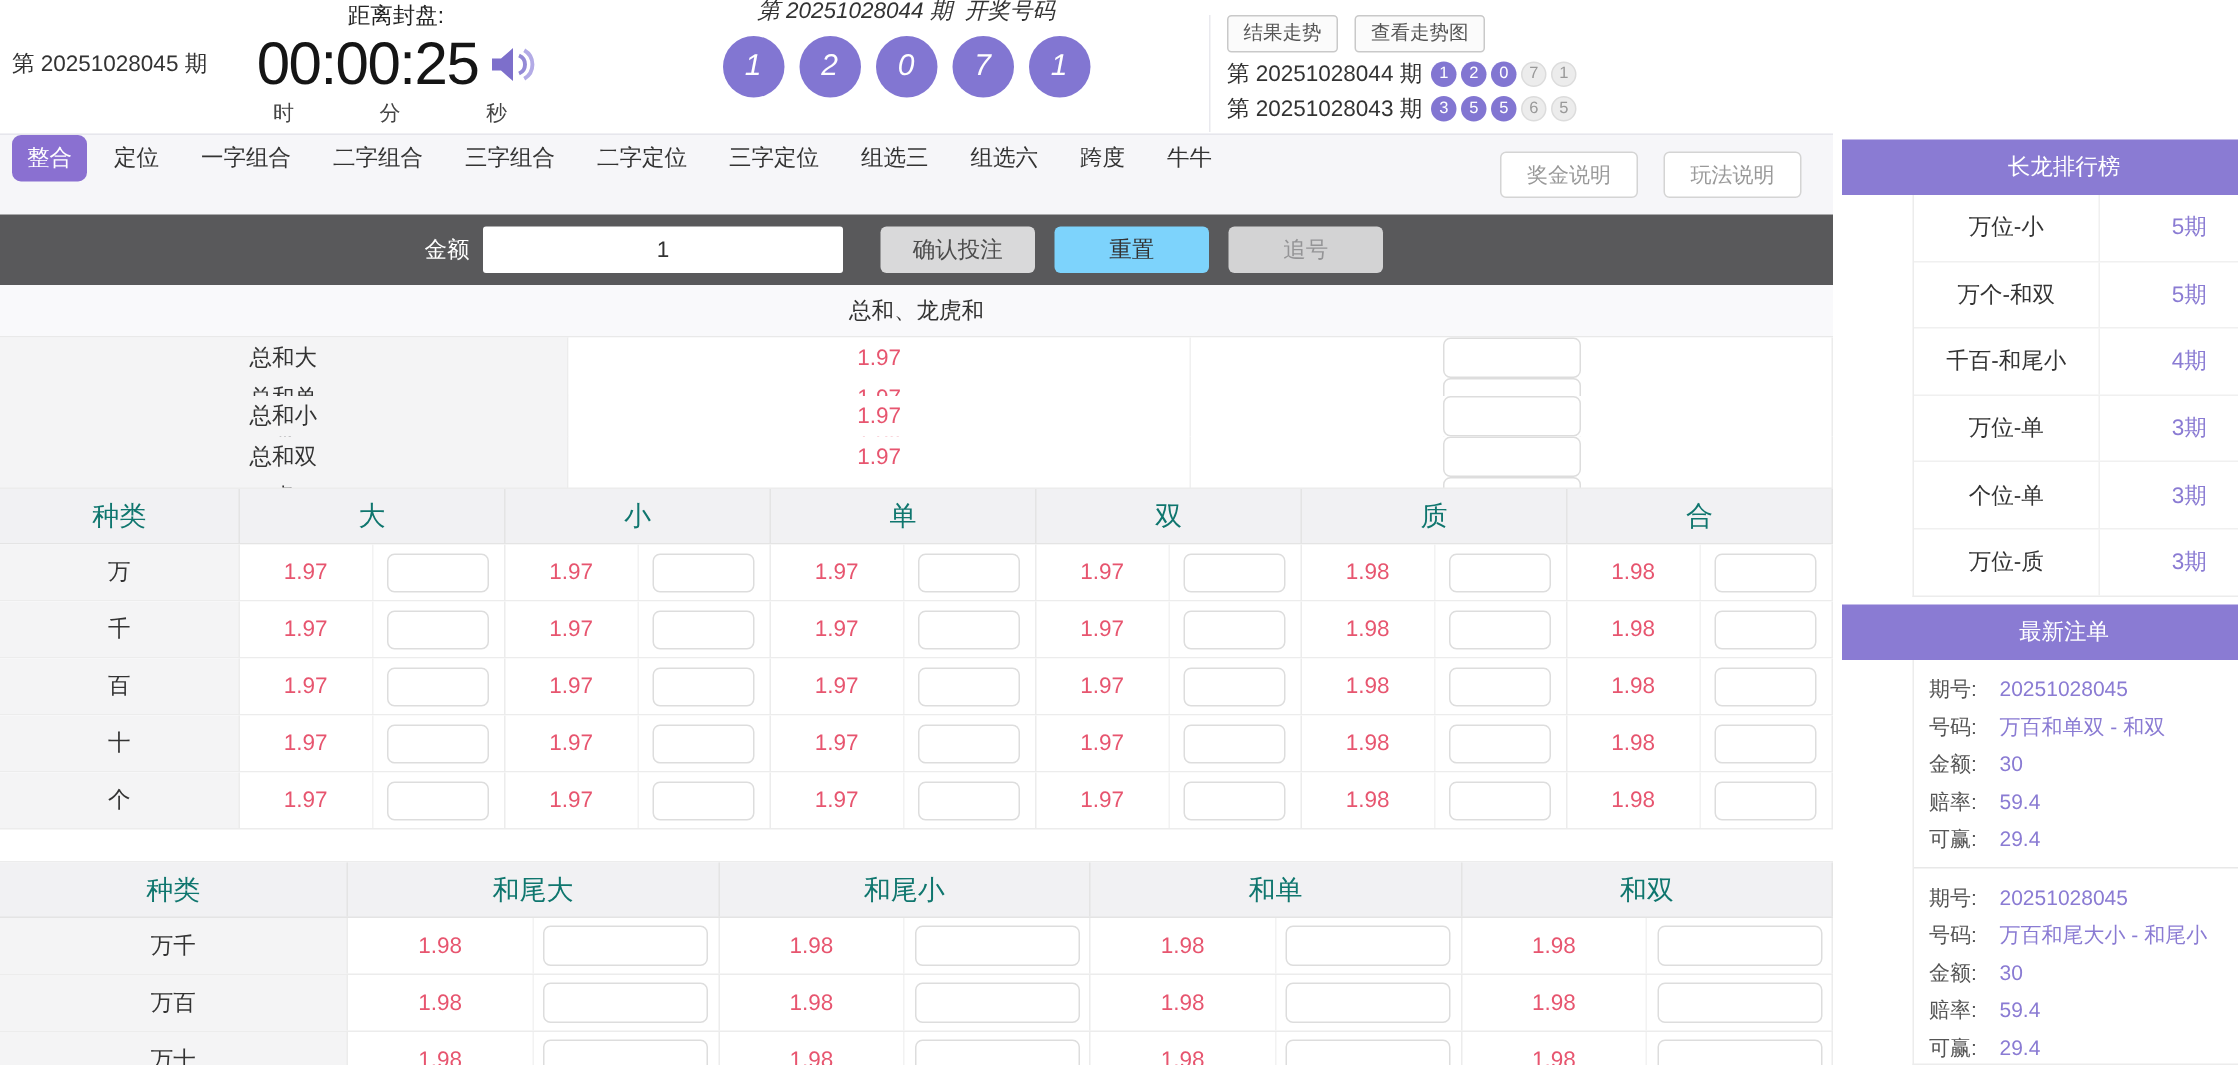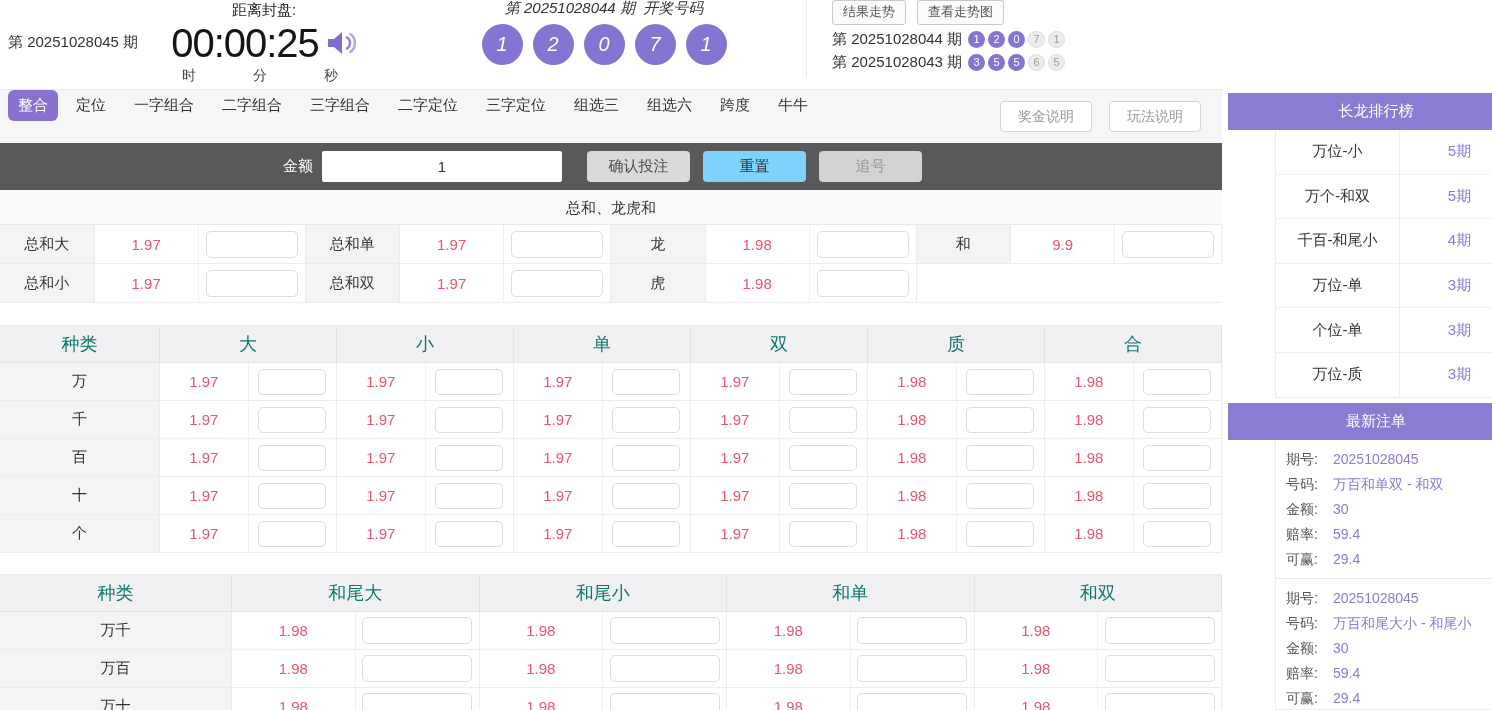--- a/index.html
+++ b/index.html
@@ -14,21 +14,21 @@
   .cd-title { font-size:15px; color:#222; height:19px; }
   .cd-time-row { display:flex; align-items:center; justify-content:center; height:46px; }
   .cd-time { font-size:40px; color:#151515; letter-spacing:-1px; line-height:44px; }
   .speaker { margin-left:7px; margin-top:4px; cursor:pointer; }
   .cd-units { display:flex; justify-content:space-between; padding:0 40px 0 32px; font-size:14px; color:#444; margin-top:1px; }
   .draw-info { position:absolute; left:468px; top:0; width:272px; text-align:center;font-style:italic; }
   .draw-title { font-size:15px; color:#333; height:17px; line-height:15px; white-space:pre; }
   .balls { display:flex; justify-content:center; gap:10px; margin-top:7px; }
   .ball { width:41px; height:41px; border-radius:50%; background:#8276d2; color:#fff; font-size:20px;
     display:flex; align-items:center; justify-content:center; }
-  .trend { position:absolute; left:806px; top:0; width:430px; height:78px; border-left:1px solid #e9e9ee; padding-left:25px; }
+  .trend { position:absolute; left:806px; top:10px; width:430px; height:78px; border-left:1px solid #e9e9ee; padding-left:11px; }
   .trend-buttons { display:flex; gap:11px; }
   .trend-btn { border:1px solid #c9c9c9; border-radius:3px; background:#fbfbfb; color:#555;
     font-size:13px; padding:2px 10px 3px; cursor:pointer; }
   .hist-row { display:flex; align-items:center; margin-top:5px; height:18px; }
   .hist-label { font-size:15px; color:#333; margin-right:6px; }
   .mini-ball { width:17px; height:17px; border-radius:50%; font-size:11px; margin-right:3px;
     display:flex; align-items:center; justify-content:center; }
   .mini-ball.on  { background:#8276d2; color:#fff; }
   .mini-ball.off { background:#ececec; color:#999; border:1px solid #dcdcdc; }
 
@@ -50,21 +50,21 @@
     text-align:center; font-size:15px; color:#333; outline:none; }
   .bar-btn { height:31px; width:103px; border:none; border-radius:4px; font-size:15px; cursor:pointer; }
   .btn-confirm { margin-left:25px; background:#d9d9da; color:#4c4c4c; }
   .btn-reset   { margin-left:13px; background:#7dd3fc; color:#333; }
   .btn-chase   { margin-left:13px; background:#d3d3d4; color:#949496; }
 
   
   .sum-section { position:absolute; left:0; top:190px; width:1222px; }
   .sum-title { height:35px; line-height:35px; text-align:center; font-size:15px; color:#333;
     background:#f9f9fb; border-bottom:1px solid #e9e9e9; }
-  .sum-row { display:flex; height:39px; border-bottom:1px solid #ececec; }
+  .sum-row { display:flex; height:39px; border-bottom:1px solid #ececec;flex-direction:column; }
   .sum-group { flex:1; display:flex; }
   .cell-label { flex:0 0 31%; background:#f4f4f5; display:flex; align-items:center; justify-content:center;
     font-size:15px; color:#333; border-right:1px solid #ececec; }
   .cell-odds { flex:0 0 34%; display:flex; align-items:center; justify-content:center;
     color:#e7556f; font-size:15px; border-right:1px solid #f0f0f0; background:#fff; cursor:pointer; }
   .cell-input { flex:1; display:flex; align-items:center; justify-content:center; background:#fff;
     border-right:1px solid #ececec; }
   .bet-input { width:92px; height:27px; border:1px solid #ddd; border-radius:5px; outline:none;
     text-align:center; font-size:14px; color:#333; }
   .sum-empty { flex:1; background:#fff; }

